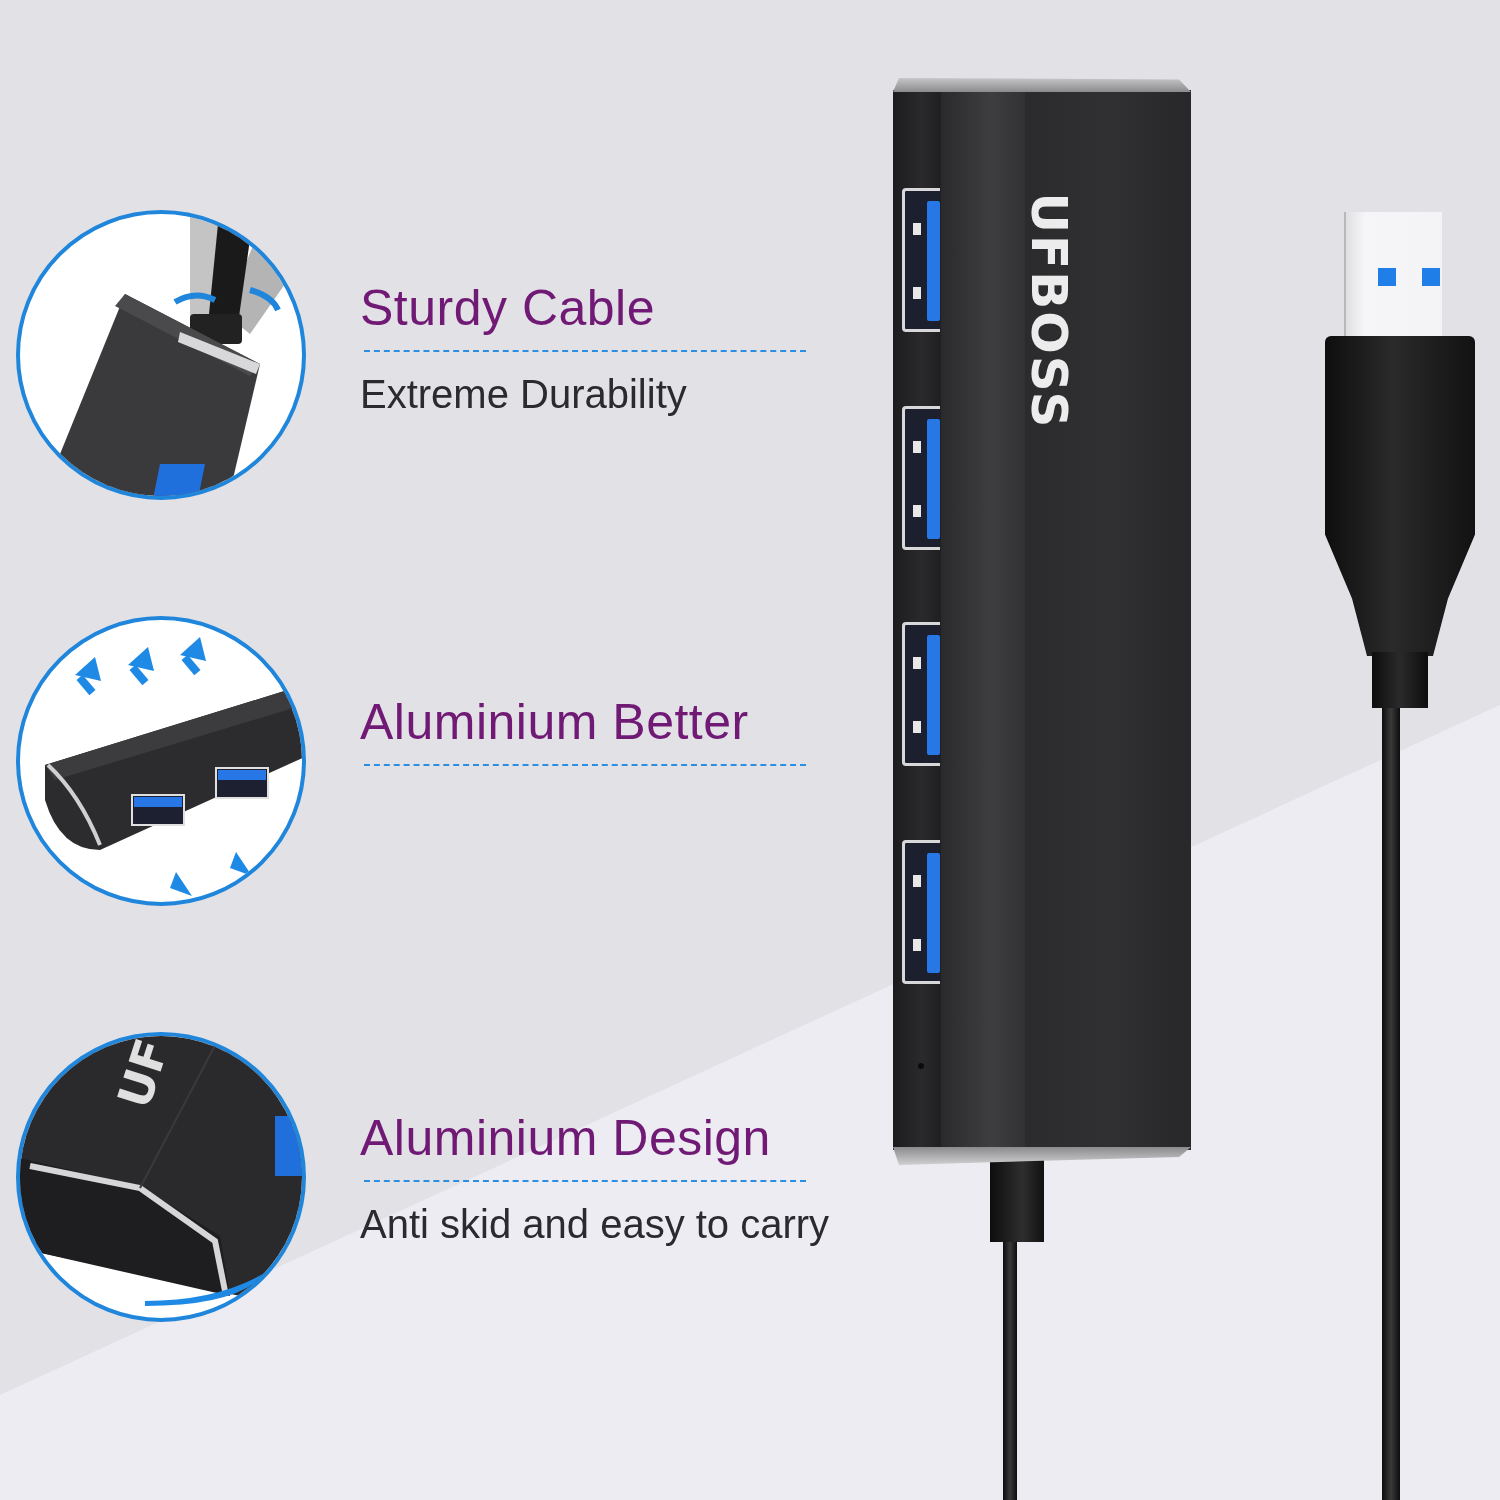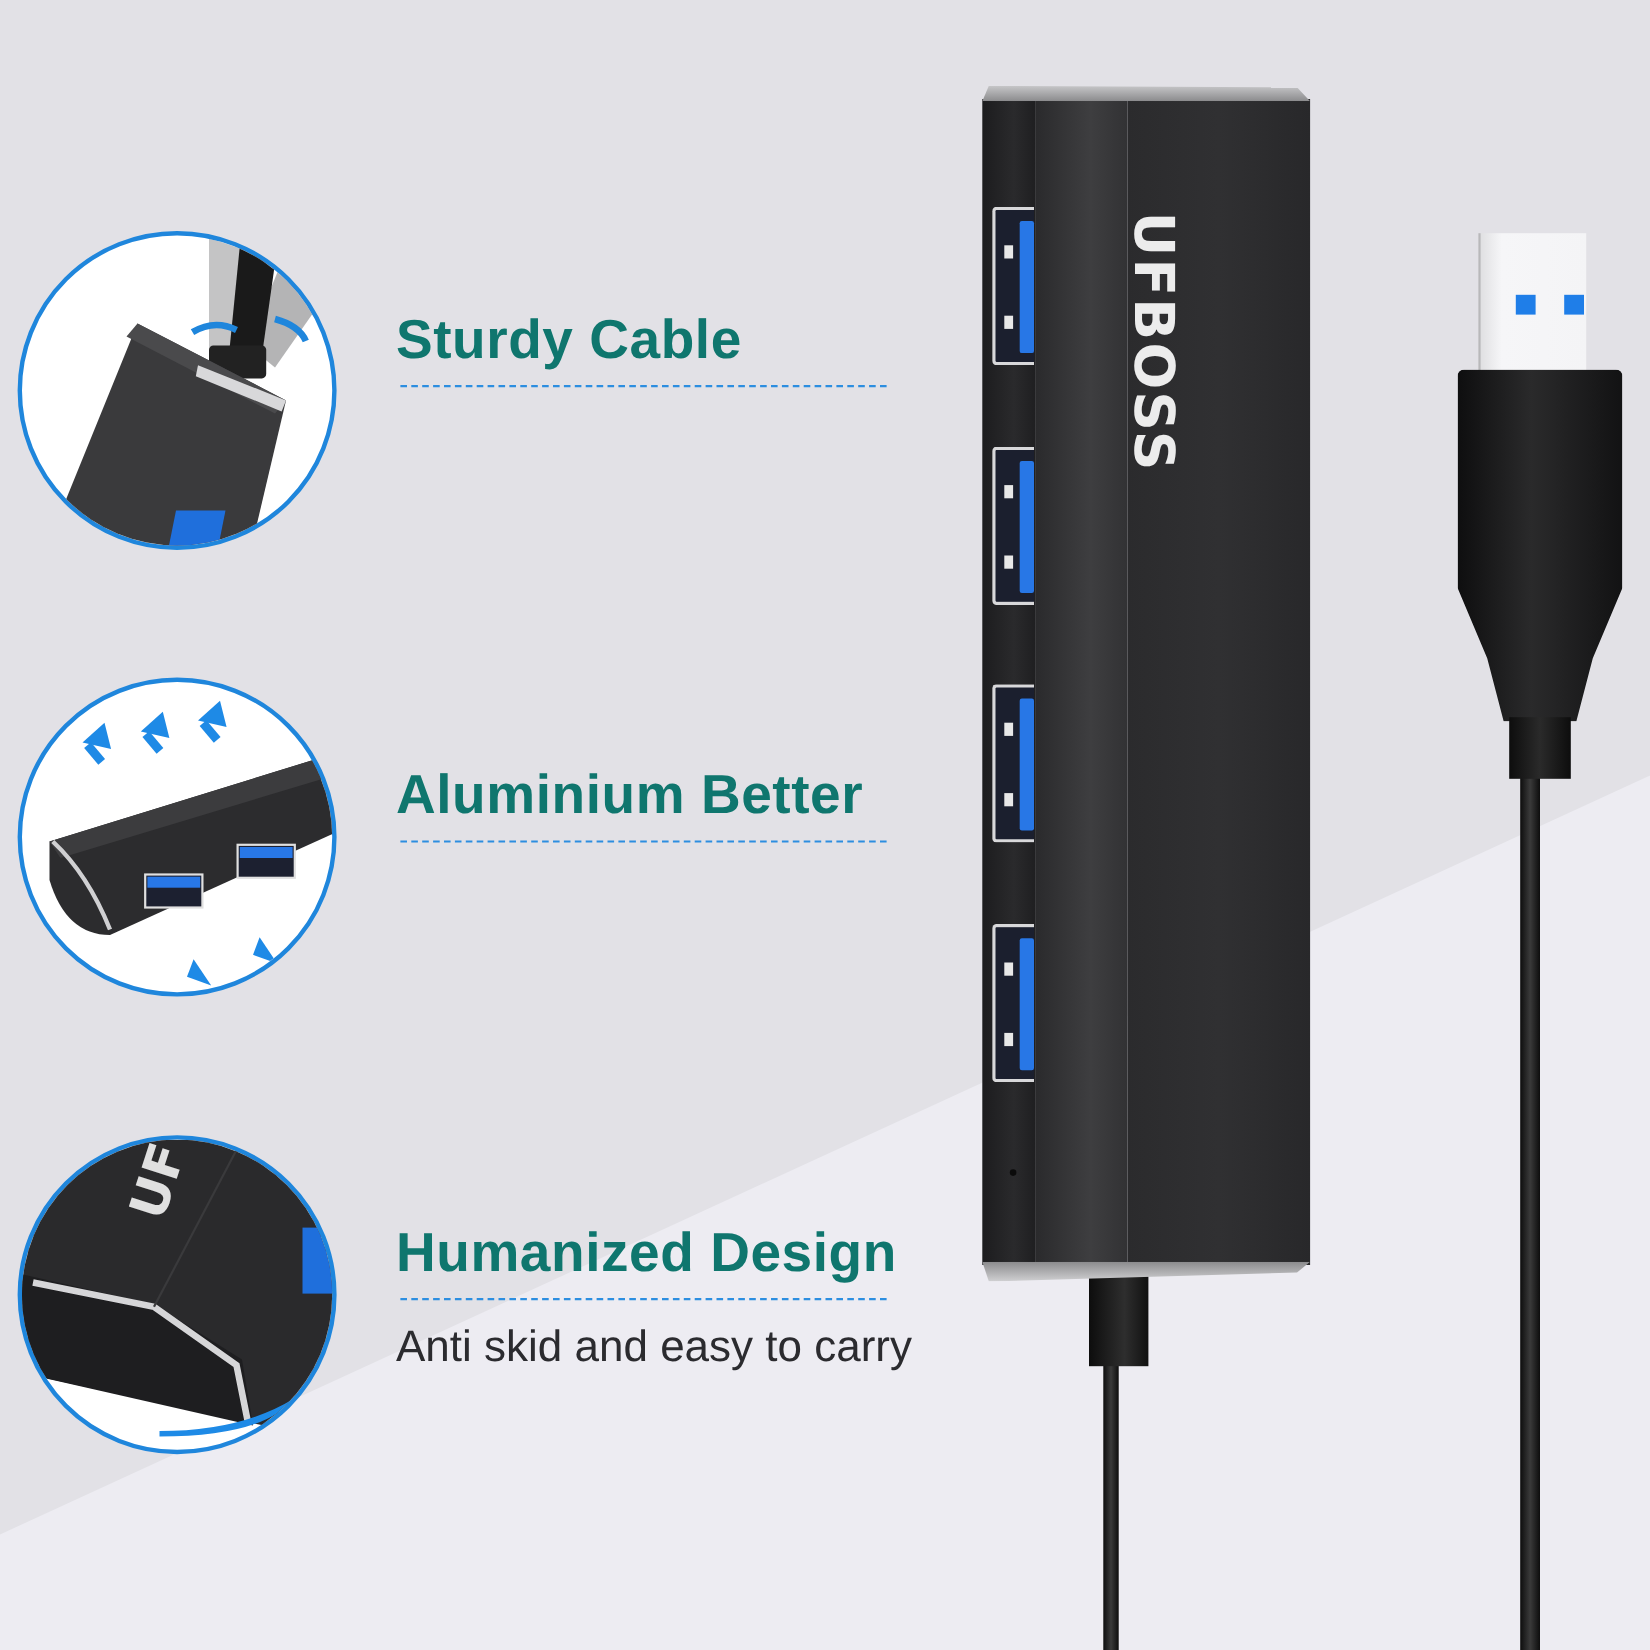--- a/index.html
+++ b/index.html
@@ -9,21 +9,21 @@
     font-family:"Liberation Sans", sans-serif;
   }
   .bg-light {
     position:absolute; inset:0;
     background:#edecf2;
     clip-path: polygon(0 93%, 100% 47%, 100% 100%, 0 100%);
   }
   
   .feature { position:absolute; left:360px; }
   .feature h2 {
-    margin:0; font-size:50px; font-weight:bold; color:#0f766e;
+    margin:0; font-size:50px; font-weight:normal; color:#701a75;
     letter-spacing:0.5px; line-height:60px; white-space:nowrap;
   }
   .feature .rule {
     margin-top:12px; width:442px; height:0;
     border-top:2px dashed #2c8ee0; margin-left:4px;
   }
   .feature p {
     margin:18px 0 0 0; font-size:40px; color:#2b2b2f; line-height:48px; white-space:nowrap;
   }
   
@@ -159,29 +159,30 @@
     <path d="M120 152 L200 0" stroke="#3a3a3c" stroke-width="2" fill="none"></path>
     <text x="108" y="72" fill="#e0e0e0" font-size="46" font-weight="bold" transform="rotate(-72 120 60)" font-family="DejaVu Sans, sans-serif">UF</text>
     <rect x="255" y="80" width="30" height="60" fill="#1f6fdc"></rect>
     <path d="M125 265 Q200 265 248 235 Q220 270 125 270 Z" fill="#1e8ae6"></path>
   </svg>
 </div>
 
 <div class="feature" style="top:278px;">
   <h2>Sturdy Cable</h2>
   <div class="rule"></div>
+  <p>Extreme Durability</p>
 </div>
 
 <div class="feature" style="top:692px;">
   <h2>Aluminium Better</h2>
   <div class="rule"></div>
 </div>
 
 <div class="feature" style="top:1108px;">
-  <h2>Humanized Design</h2>
+  <h2>Aluminium Design</h2>
   <div class="rule"></div>
   <p>Anti skid and easy to carry</p>
 </div>
 
 <div class="cable-v" style="left:1003px; top:1240px; height:260px;"></div>
 <div class="cable-neck"></div>
 <div class="cable-v" style="left:1382px; top:700px; height:800px; width:18px;"></div>
 
 <div class="plug-metal">
   <div class="sq" style="left:32px;"></div>

